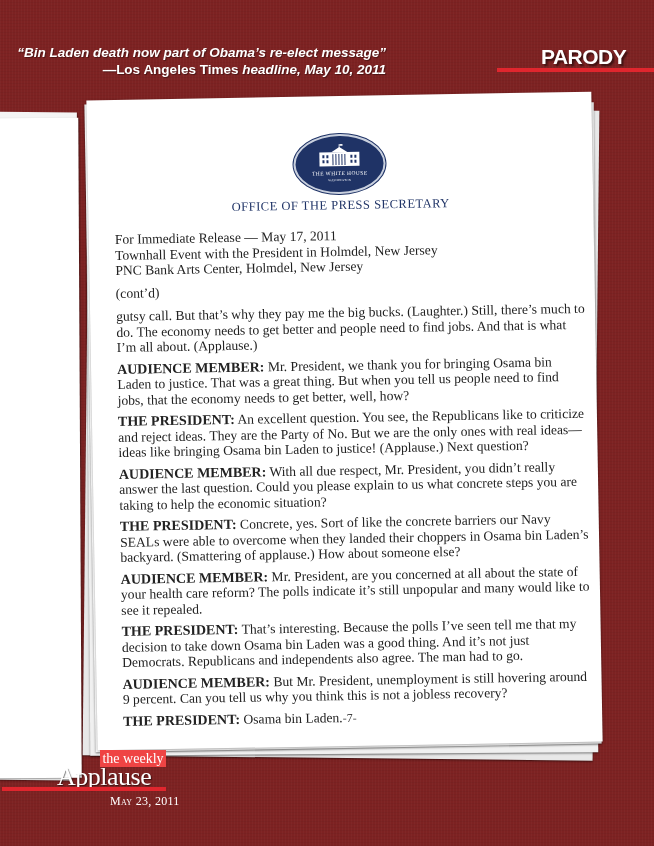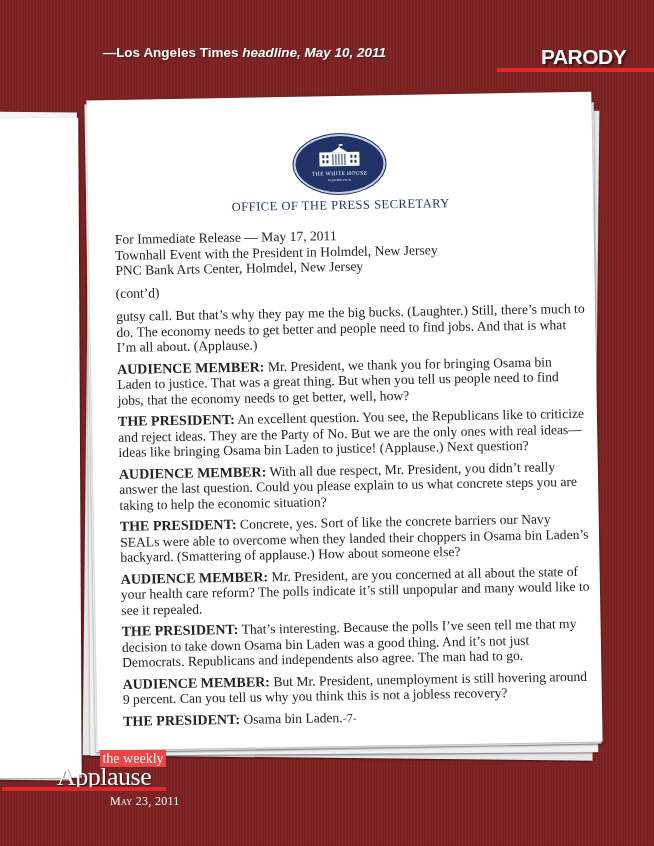--- a/index.html
+++ b/index.html
@@ -85,20 +85,21 @@
     .mast-bar { position: absolute; left: 2px; top: 787px; width: 164px; height: 4px; background: #e0262e; }
     .mast-date {
       position: absolute; left: 110px; top: 794px; color: #fff;
       font-size: 12px; letter-spacing: 0.3px; font-variant: small-caps;
     }
   </style>
 </head>
 <body>
 
 <div class="header-quote">
+  <div>“Bin Laden death now part of Obama’s re-elect message”</div>
   <div class="src"><span>—Los Angeles Times </span><i>headline, May 10, 2011</i></div>
 </div>
 <div class="parody">PARODY</div>
 <div class="parody-bar"></div>
 
 <div class="left-page lp1"></div>
 <div class="left-page lp2"></div>
 
 <div class="stack s1"></div>
 <div class="stack s2"></div>

